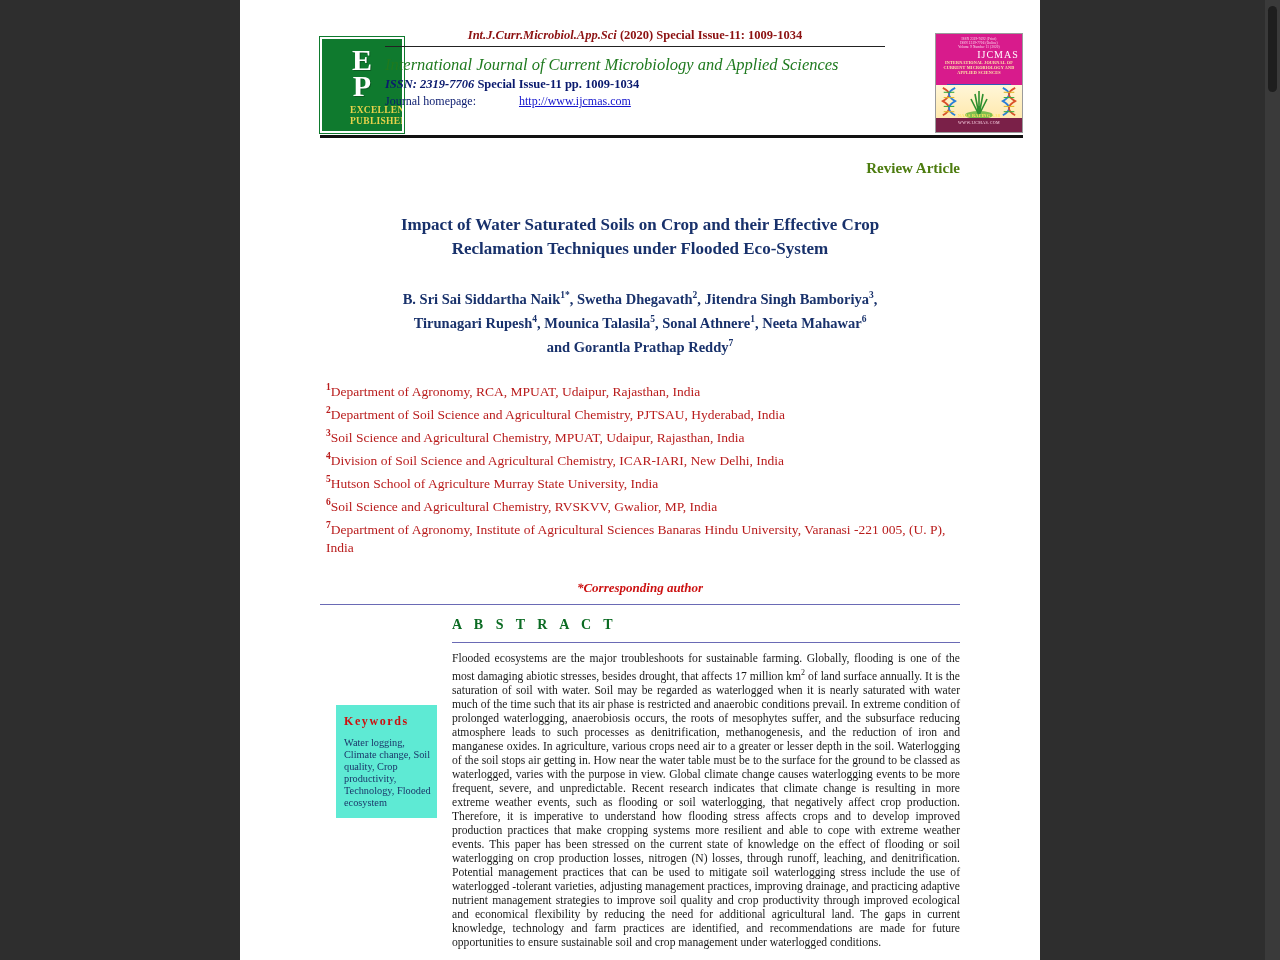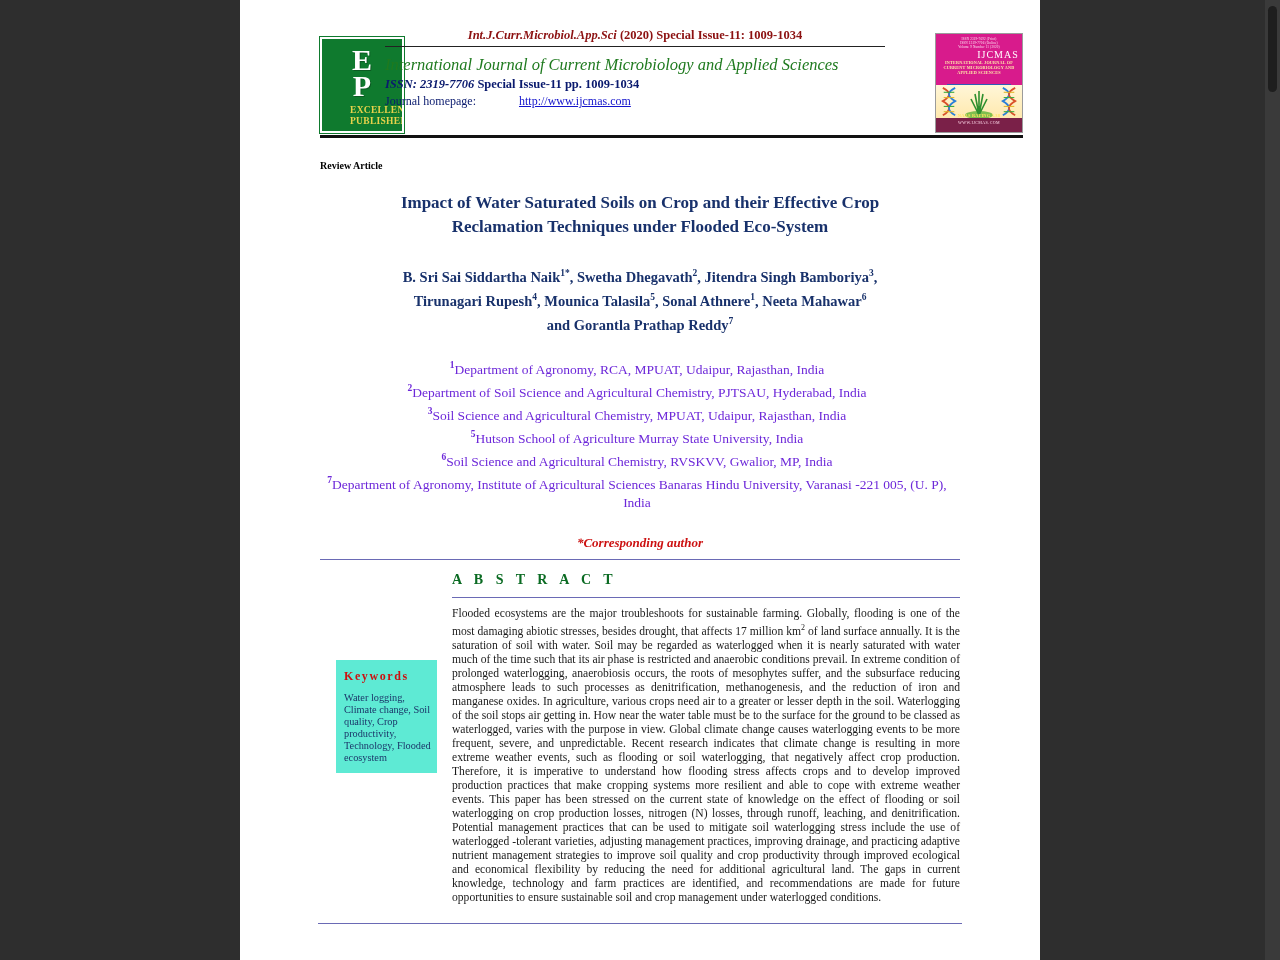--- a/index.html
+++ b/index.html
@@ -185,46 +185,46 @@
   .masthead-baseline {
     position: absolute;
     left: 80px; right: 17px; bottom: 0;
     border-top: 3px solid #111;
   }
 
   
   .content { padding: 0 80px 0 80px; }
 
   .review-article {
-    color: #000000;
-    font-size: 10px;
+    color: #4d7c0f;
+    font-size: 15px;
     font-weight: bold;
     margin-top: 22px;
+    text-align: right;
   }
   .paper-title {
     color: #18316b;
     font-size: 17px;
     font-weight: bold;
     text-align: center;
     line-height: 24px;
-    margin: 20px 34px 0 34px;
+    margin: 36px 34px 0 34px;
   }
   .authors {
     color: #18316b;
     font-size: 14.5px;
     font-weight: bold;
     text-align: center;
     line-height: 20px;
     margin: 24px 10px 0 10px;
   }
   .authors sup, .affiliations sup { font-size: 9.5px; font-weight: bold; }
   .affiliations {
-    color: #6d28d9;
+    color: #b91c1c;
     font-size: 13.5px;
-    text-align: center;
     line-height: 18.5px;
     margin: 22px 12px 0 6px;
   }
   .corresponding {
     color: #cc1111;
     font-style: italic;
     font-weight: bold;
     font-size: 13px;
     text-align: center;
     margin-top: 22px;
@@ -361,20 +361,21 @@
         <div class="authors">
           <span>B. Sri Sai Siddartha Naik</span><sup>1*</sup><span>, Swetha Dhegavath</span><sup>2</sup><span>, Jitendra Singh Bamboriya</span><sup>3</sup><span>,</span><br>
           <span>Tirunagari Rupesh</span><sup>4</sup><span>, Mounica Talasila</span><sup>5</sup><span>, Sonal Athnere</span><sup>1</sup><span>, Neeta Mahawar</span><sup>6</sup><br>
           <span>and Gorantla Prathap Reddy</span><sup>7</sup>
         </div>
 
         <div class="affiliations">
           <div><sup>1</sup><span>Department of Agronomy, RCA, MPUAT, Udaipur, Rajasthan, India</span></div>
           <div><sup>2</sup><span>Department of Soil Science and Agricultural Chemistry, PJTSAU, Hyderabad, India</span></div>
           <div><sup>3</sup><span>Soil Science and Agricultural Chemistry, MPUAT, Udaipur, Rajasthan, India</span></div>
+          <div><sup>4</sup><span>Division of Soil Science and Agricultural Chemistry, ICAR-IARI, New Delhi, India</span></div>
           <div><sup>5</sup><span>Hutson School of Agriculture Murray State University, India</span></div>
           <div><sup>6</sup><span>Soil Science and Agricultural Chemistry, RVSKVV, Gwalior, MP, India</span></div>
           <div><sup>7</sup><span>Department of Agronomy, Institute of Agricultural Sciences Banaras Hindu University, Varanasi -221 005, (U. P), India</span></div>
         </div>
 
         <div class="corresponding">*Corresponding author</div>
         <div class="rule-purple"></div>
       </div>
 
       <div class="content">

